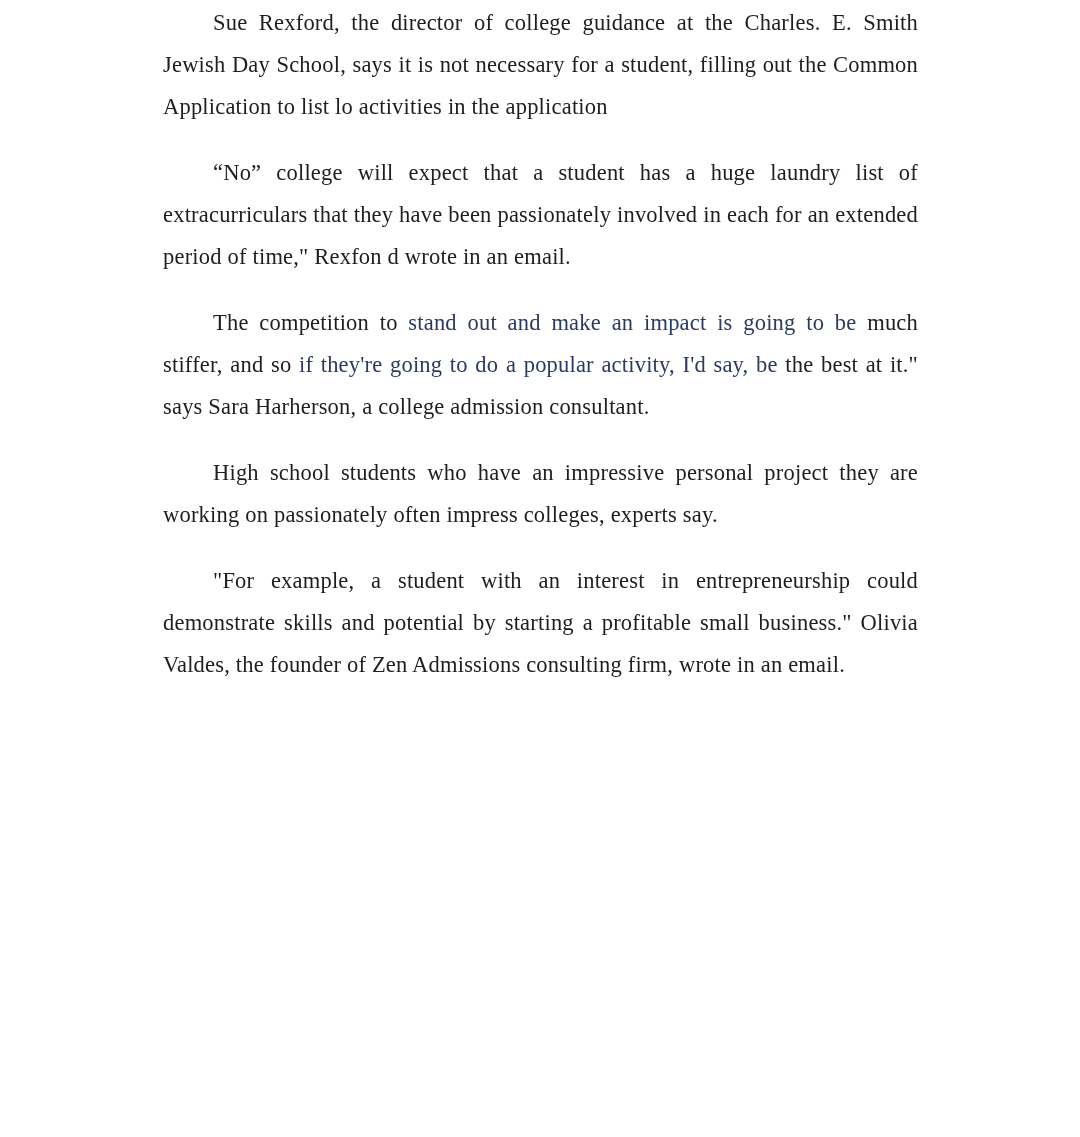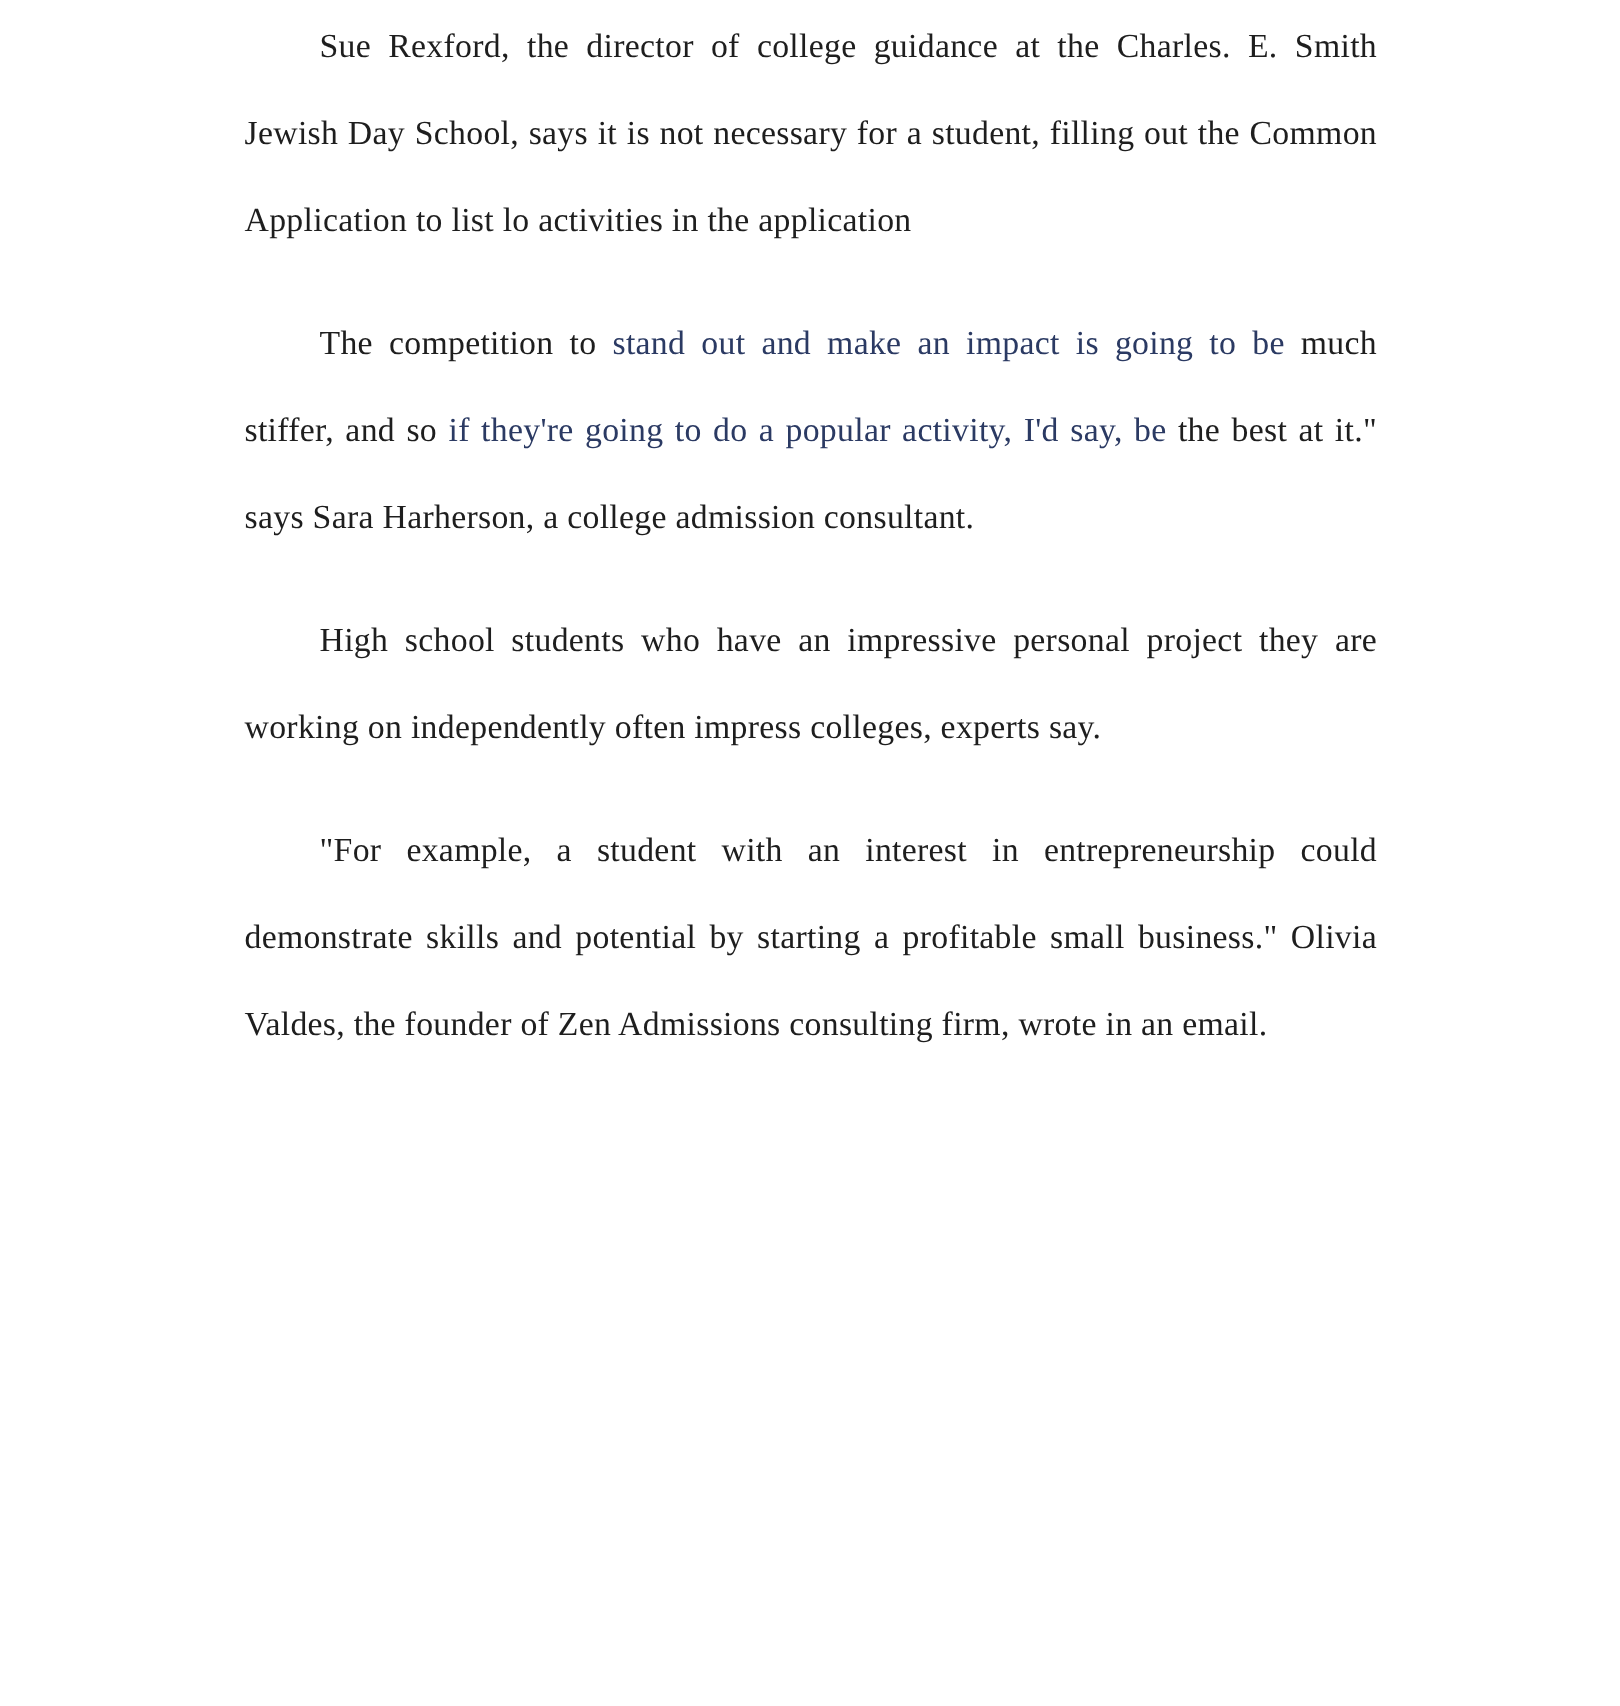--- a/index.html
+++ b/index.html
@@ -19,35 +19,36 @@
     padding: 2px 162px 0 163px;
     background: #ffffff;
   }
   .doc {
     width: 100%;
   }
   .para {
     margin: 0 0 24px 0;
     font-family: "Liberation Serif", "DejaVu Serif", serif;
     font-size: 22.5px;
-    line-height: 58px;
+    line-height: 42px;
     text-align: justify;
     text-indent: 50px;
     letter-spacing: 0.2px;
   }
   .para:last-child {
     margin-bottom: 0;
   }
   .seg {
     
   }
 </style>
 </head>
 <body>
 
 <main class="page">
   <article class="doc" id="doc-body">
       <p class="para"><span class="seg" style="color: rgb(30, 30, 30);">Sue Rexford, the director of college guidance at the Charles. E. Smith Jewish Day School, says it is not necessary for a student, filling out the Common Application to list lo activities in the application</span></p>
+      <p class="para"><span class="seg" style="color: rgb(30, 30, 30);">“No” college will expect that a student has a huge laundry list of extracurriculars that they have been passionately involved in each for an extended period of time," Rexfon d wrote in an email.</span></p>
       <p class="para"><span class="seg" style="color: rgb(30, 30, 30);">The competition to </span><span class="seg" style="color: rgb(43, 58, 99);">stand out and make an impact is going to be</span><span class="seg" style="color: rgb(30, 30, 30);"> much stiffer, and so </span><span class="seg" style="color: rgb(43, 58, 99);">if they're going to do a popular activity, I'd say, be</span><span class="seg" style="color: rgb(30, 30, 30);"> the best at it." says Sara Harherson, a college admission consultant.</span></p>
-      <p class="para"><span class="seg" style="color: rgb(30, 30, 30);">High school students who have an impressive personal project they are working on independently often impress colleges, experts say.</span></p>
+      <p class="para"><span class="seg" style="color: rgb(30, 30, 30);">High school students who have an impressive personal project they are working on passionately often impress colleges, experts say.</span></p>
       <p class="para"><span class="seg" style="color: rgb(30, 30, 30);">"For example, a student with an interest in entrepreneurship could demonstrate skills and potential by starting a profitable small business." Olivia Valdes, the founder of Zen Admissions consulting firm, wrote in an email.</span></p>
     </article>
 </main>
 
 </body></html>

